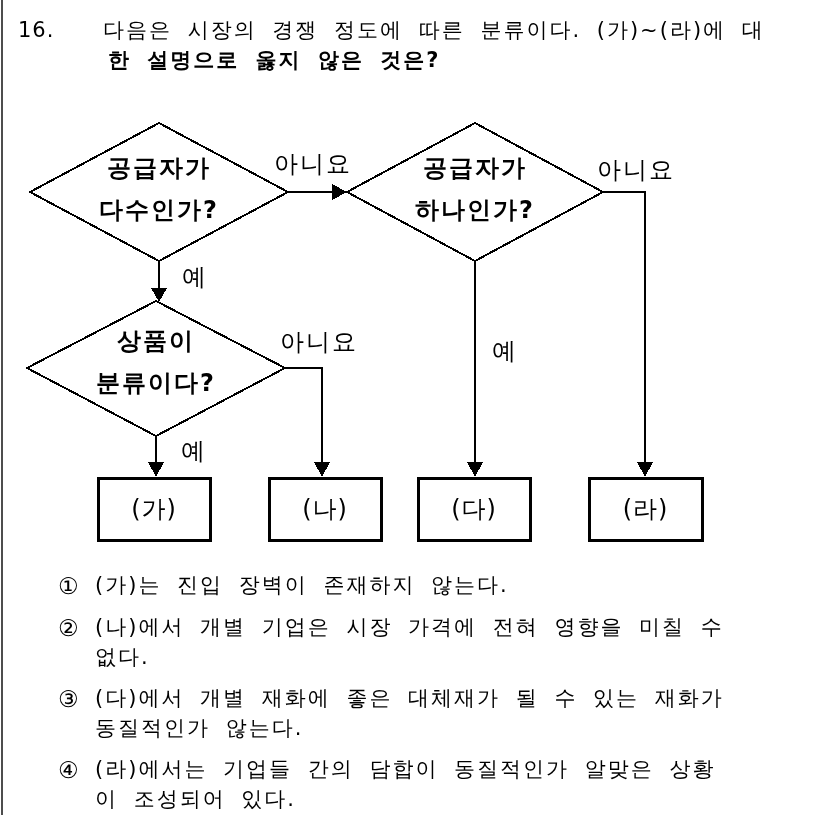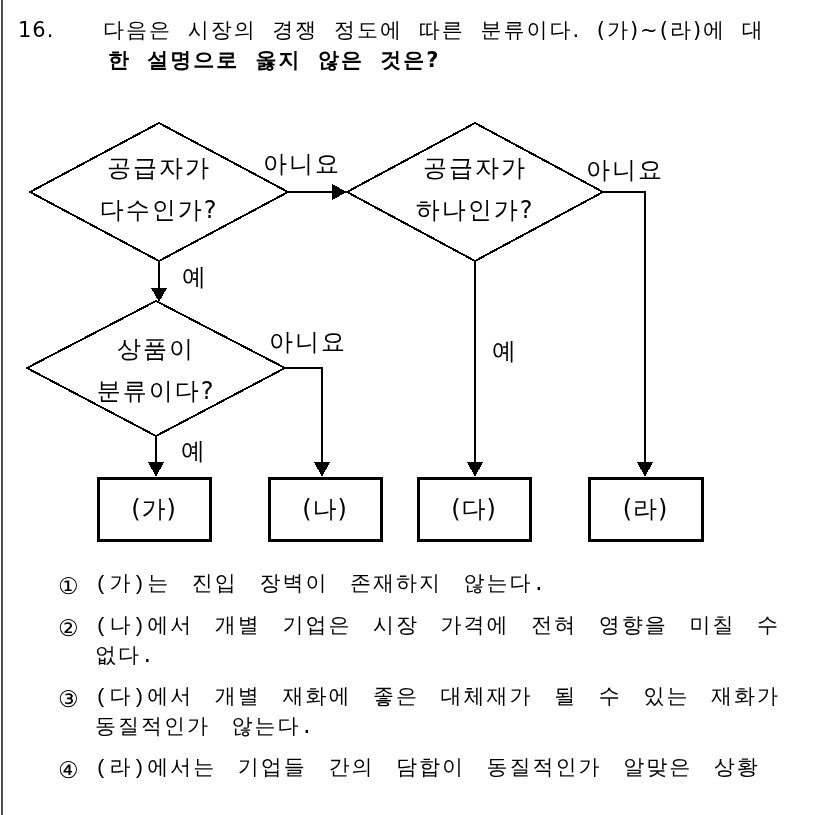--- a/index.html
+++ b/index.html
@@ -44,22 +44,23 @@
     position: absolute;
     font-size: 24px;
     letter-spacing: 2px;
     white-space: nowrap;
     line-height: 30px;
   }
   .decision-label {
     text-align: center;
     line-height: 42px;
     font-size: 24px;
+    font-weight: bold;
   }
-  .centered { text-align: left; }
+  .centered { text-align: center; }
   .box-label {
     position: absolute;
     font-size: 24px;
     letter-spacing: 1px;
     text-align: center;
     line-height: 30px;
   }
 
   
   .option {
@@ -70,21 +71,21 @@
     word-spacing: 7px;
     line-height: 30px;
     white-space: nowrap;
   }
   .option .num {
     position: absolute;
     left: 0; top: 1px;
     font-size: 23px;
     letter-spacing: 0;
   }
-  .option .text { margin-left: 37px; font-family: Liberation Mono, monospace; }
+  .option .text { margin-left: 37px; }
 </style>
 </head>
 <body>
 
 <div class="page">
 
   <div class="rule-left"></div>
 
   <div class="q-num">16.</div>
   <div class="q-text">
@@ -121,21 +122,21 @@
   <div class="flow-label decision-label" style="left:59px; top:147px; width:200px;">
     <div>공급자가</div>
     <div>다수인가?</div>
   </div>
 
   <div class="flow-label decision-label" style="left:375px; top:147px; width:200px;">
     <div>공급자가</div>
     <div>하나인가?</div>
   </div>
 
-  <div class="flow-label decision-label" style="left:56px; top:328px; width:200px;">
+  <div class="flow-label decision-label" style="left:56px; top:320px; width:200px;">
     <div>상품이</div>
     <div>분류이다?</div>
   </div>
 
   <div class="flow-label centered" style="left:263px; top:149px; width:100px;">아니요</div>
   <div class="flow-label" style="left:182px; top:262px;">예</div>
   <div class="flow-label centered" style="left:586px; top:155px; width:100px;">아니요</div>
   <div class="flow-label" style="left:492px; top:336px;">예</div>
   <div class="flow-label centered" style="left:269px; top:327px; width:100px;">아니요</div>
   <div class="flow-label" style="left:181px; top:436px;">예</div>
@@ -165,16 +166,17 @@
     <div class="text">
       <div>(다)에서 개별 재화에 좋은 대체재가 될 수 있는 재화가</div>
       <div>동질적인가 않는다.</div>
     </div>
   </div>
 
   <div class="option" style="top:754px;">
     <span class="num">④</span>
     <div class="text">
       <div>(라)에서는 기업들 간의 담합이 동질적인가 알맞은 상황</div>
+      <div>이 조성되어 있다.</div>
     </div>
   </div>
 
 </div>
 
 </body></html>

